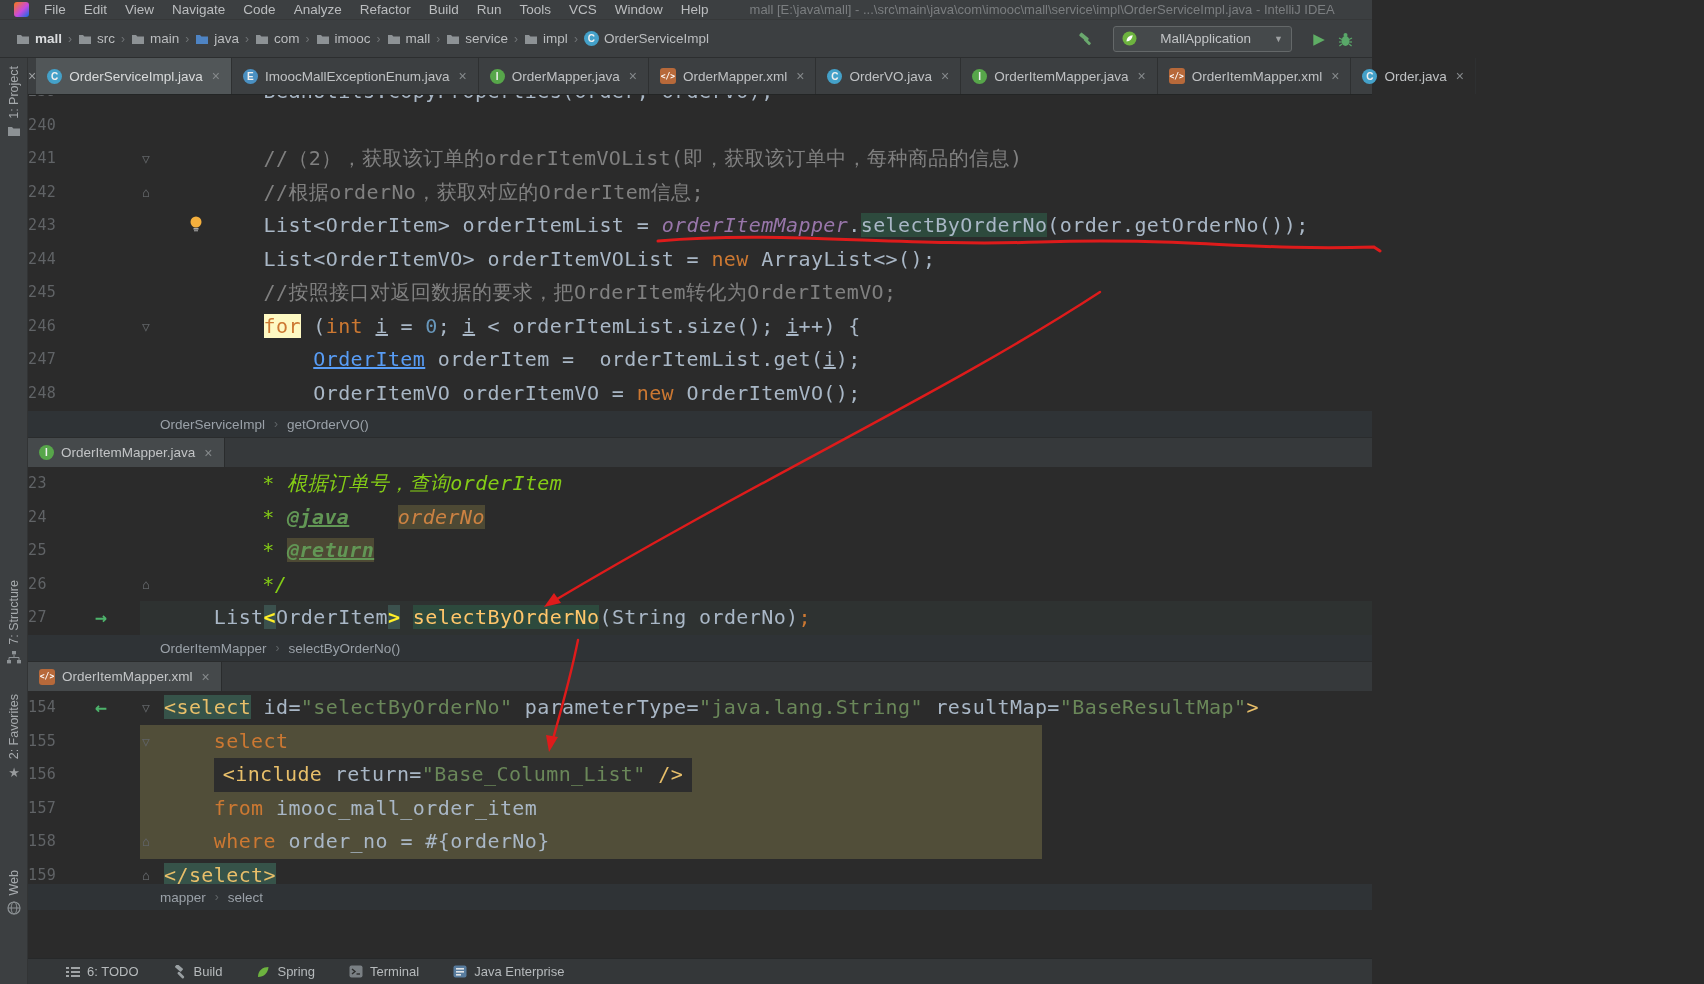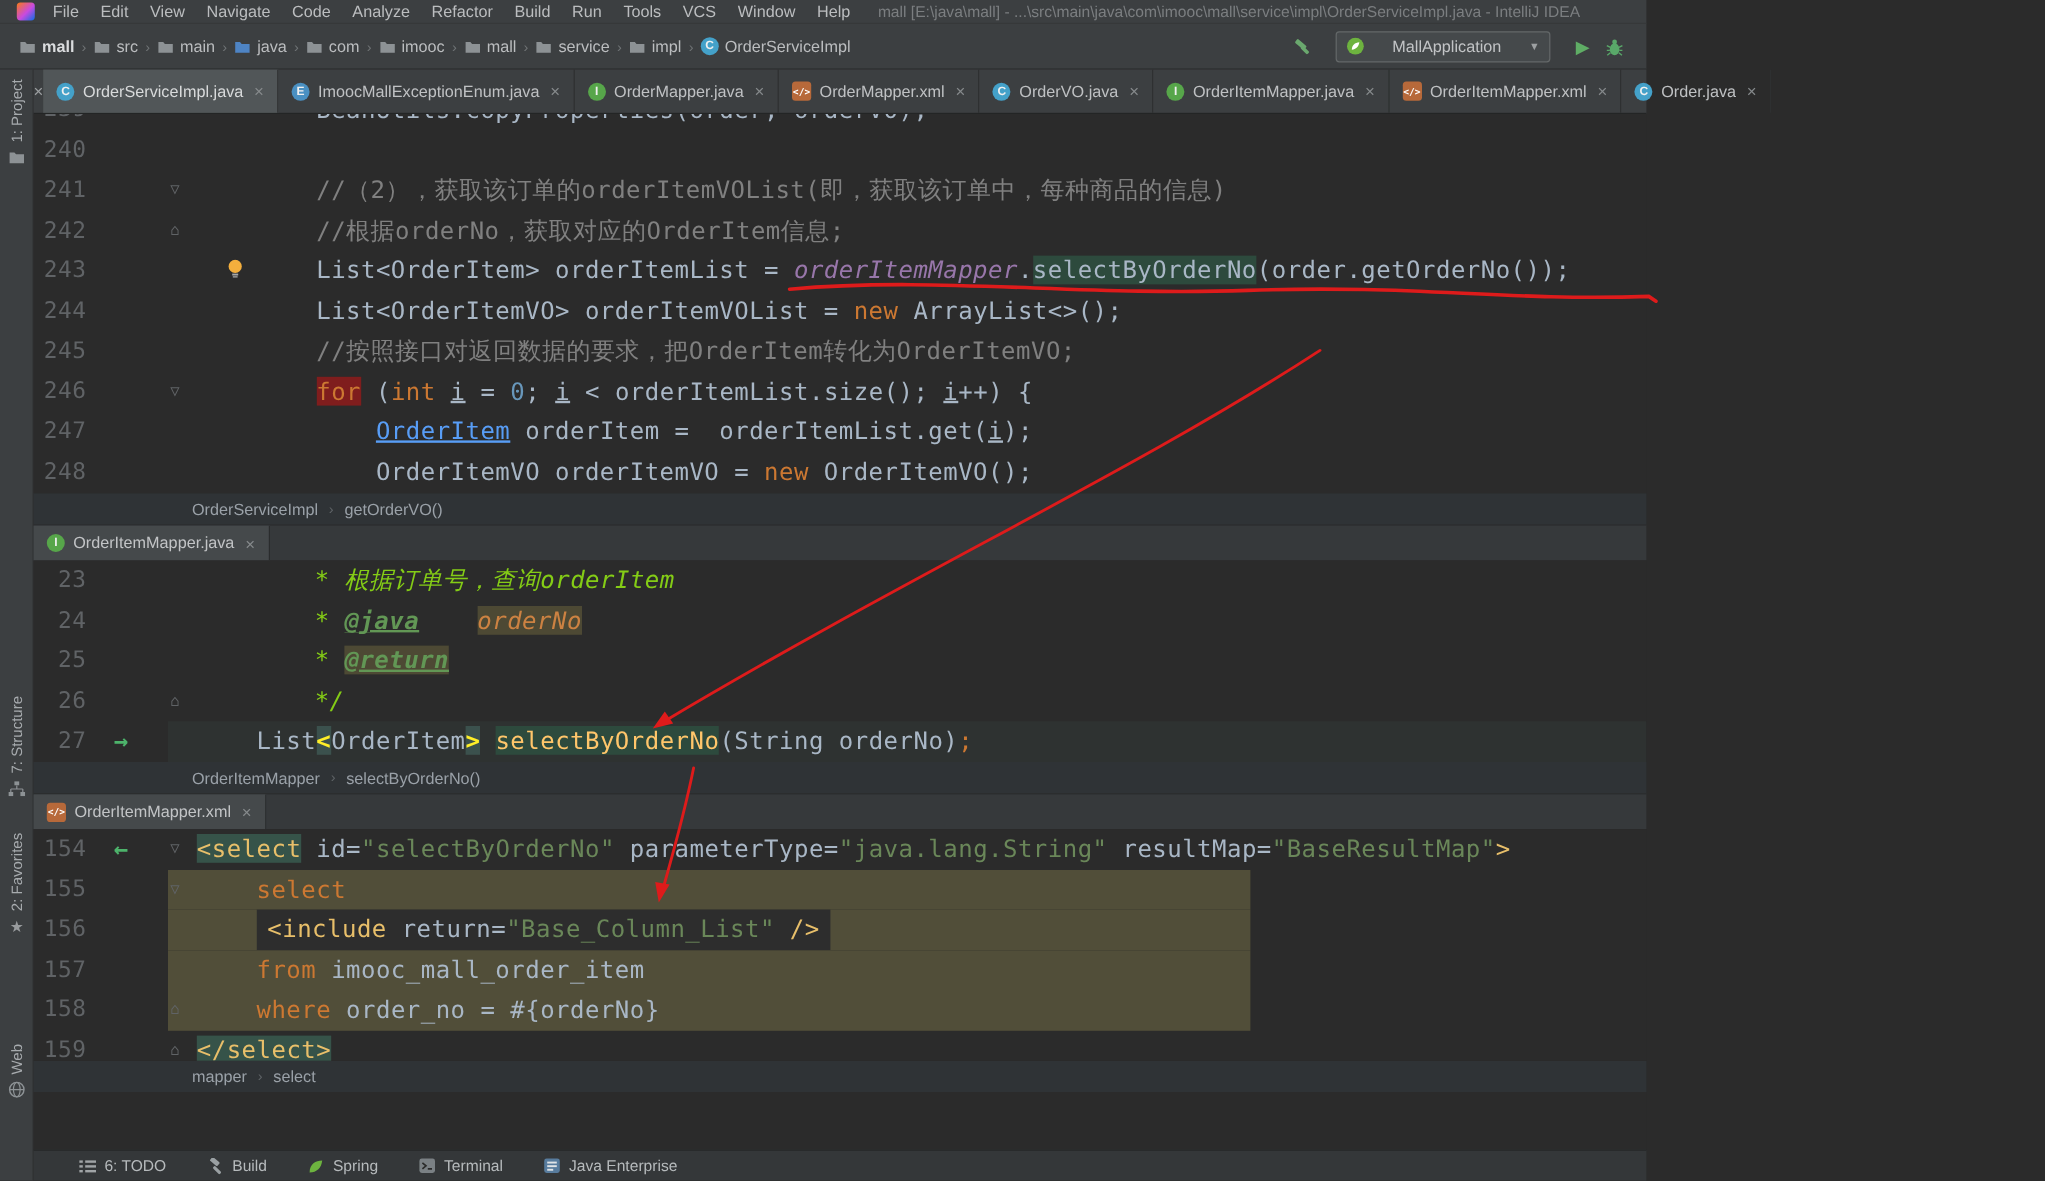--- a/index.html
+++ b/index.html
@@ -6,21 +6,21 @@
     font-family:"Liberation Sans", sans-serif;}
   *{box-sizing:border-box;}
   .ide{position:relative;width:1372px;height:984px;background:#2b2b2b;}
 
   
   .menubar{height:20px;background:#3c3f41;display:flex;align-items:center;padding-left:4px;
     font-size:13.5px;color:#bbbdbf;border-bottom:1px solid #363839;}
   .logo{width:15px;height:15px;border-radius:3px;margin:0 6px 0 10px;
     background:linear-gradient(135deg,#f97a12 0%,#c84ae0 55%,#0b6ee4 100%);}
   .mitem{padding:0 9px;cursor:default;}
-  .wtitle{color:#7b7e80;margin-left:14px;font-size:13px;white-space:nowrap;}
+  .wtitle{color:#7b7e80;margin-left:32px;font-size:13px;white-space:nowrap;}
 
   
   .navbar{height:38px;background:#3c3f41;border-bottom:1px solid #2c2e2f;display:flex;align-items:center;
     padding:0 14px;}
   .crumbs{display:flex;align-items:center;font-size:13.5px;color:#bbbdbf;}
   .crumb{display:flex;align-items:center;gap:5px;padding:0 2px;}
   .crumb.bold{font-weight:bold;color:#dadcde;}
   .csep{color:#6f7375;margin:0 4px;font-size:12px;}
   .spacer{flex:1;}
   .runbox{display:flex;align-items:center;gap:23px;height:26px;border:1px solid #646869;background:#45494b;
@@ -41,38 +41,38 @@
   .sideitem{position:absolute;left:0;width:28px;display:flex;flex-direction:column;align-items:center;gap:6px;}
   .sidetext{writing-mode:vertical-rl;transform:rotate(180deg);font-size:12.5px;color:#a7abae;white-space:nowrap;}
   .edcol{flex:1;display:flex;flex-direction:column;background:#2b2b2b;position:relative;min-width:0;}
 
   
   .pane{position:relative;overflow:hidden;background:#2b2b2b;flex:none;}
   #pane1{height:316px;} #pane2{height:168px;} #pane3{height:193px;}
   #pane1 .rows{margin-top:-20px;}
   .row{position:relative;height:33.5px;line-height:33.5px;white-space:pre;
     font-family:"DejaVu Sans Mono",monospace;font-size:20px;letter-spacing:0.4px;color:#a9b7c6;}
-  .gut{position:absolute;left:0;top:0;width:50px;text-align:right;padding-right:6px;color:#606366;
-    font-size:19px;}
+  .gut{position:absolute;left:0;top:0;width:50px;padding-right:6px;color:#606366;
+    font-size:15px;}
   .gicon{position:absolute;left:55px;top:0;width:36px;text-align:center;}
   .fold{position:absolute;left:100px;top:0;width:36px;text-align:center;color:#606366;font-size:13px;}
   .code{position:absolute;left:136px;top:0;right:0;}
   .band-o{position:absolute;left:112px;right:330px;top:0;bottom:0;background:#514e39;}
   .band-r{position:absolute;left:112px;right:0;top:0;bottom:0;background:#2e3231;}
   .garrow{color:#4db36b;font-weight:bold;font-size:20px;}
 
   .s-w{color:#a9b7c6;} .s-cm{color:#808080;} .s-kw{color:#cc7832;} .s-str{color:#6a8759;}
   .s-n{color:#6897bb;} .s-fld{color:#9876aa;font-style:italic;}
   .s-doc{color:#84cc16;font-style:italic;margin-left:36px;}
   .s-dt{color:#629755;font-style:italic;font-weight:bold;text-decoration:underline;}
   .s-dp{color:#cc8242;font-style:italic;}
   .s-meth{color:#ffc66b;} .s-tag{color:#e8bf6a;}
   .s-lnk{color:#589df6;text-decoration:underline;}
   .s-bk{color:#ffef28;background:#3b514d;font-weight:bold;}
-  .bg-g{background:#2d4a3d;} .bg-o{background:#7f1d1d;} .bg-o2{background:#4d4934;} .bg-t{background:#365349;}
+  .bg-g{background:#2d4a3d;} .bg-o{background:#fef9c3;} .bg-o2{background:#4d4934;} .bg-t{background:#365349;}
   .ul{text-decoration:underline;}
   .box-dark{display:inline-block;background:#2d2d2d;padding:0 9px;}
 
   
   .crumbbar{height:26px;background:#2f3336;display:flex;align-items:center;padding-left:132px;
     font-size:13.5px;color:#9aa1a8;flex:none;}
   .bcsep{color:#5f6467;margin:0 9px;font-size:12px;}
   .subtabbar{height:30px;background:#36393b;display:flex;align-items:stretch;flex:none;border-top:1px solid #2a2c2d;}
   .stab{display:flex;align-items:center;gap:7px;padding:0 11px;background:#45494b;border-right:1px solid #2a2c2d;
     font-size:13.5px;color:#c2c4c6;}

